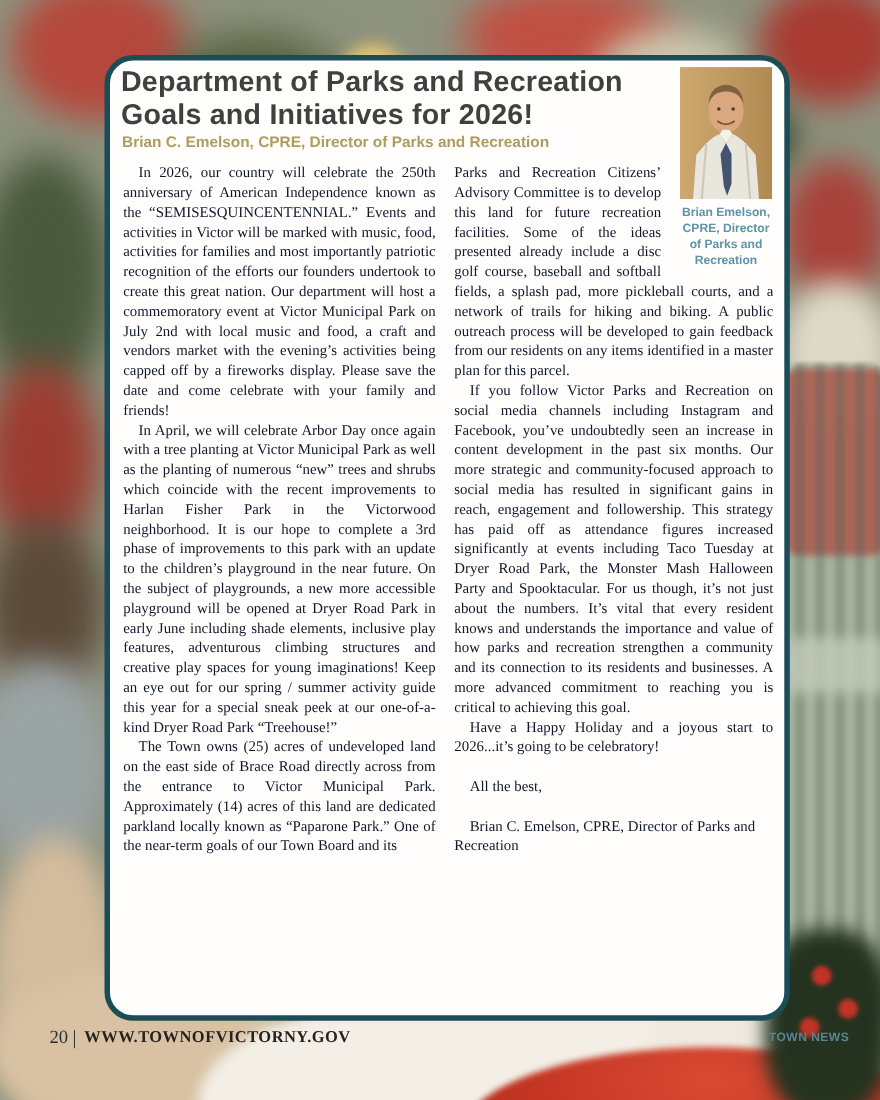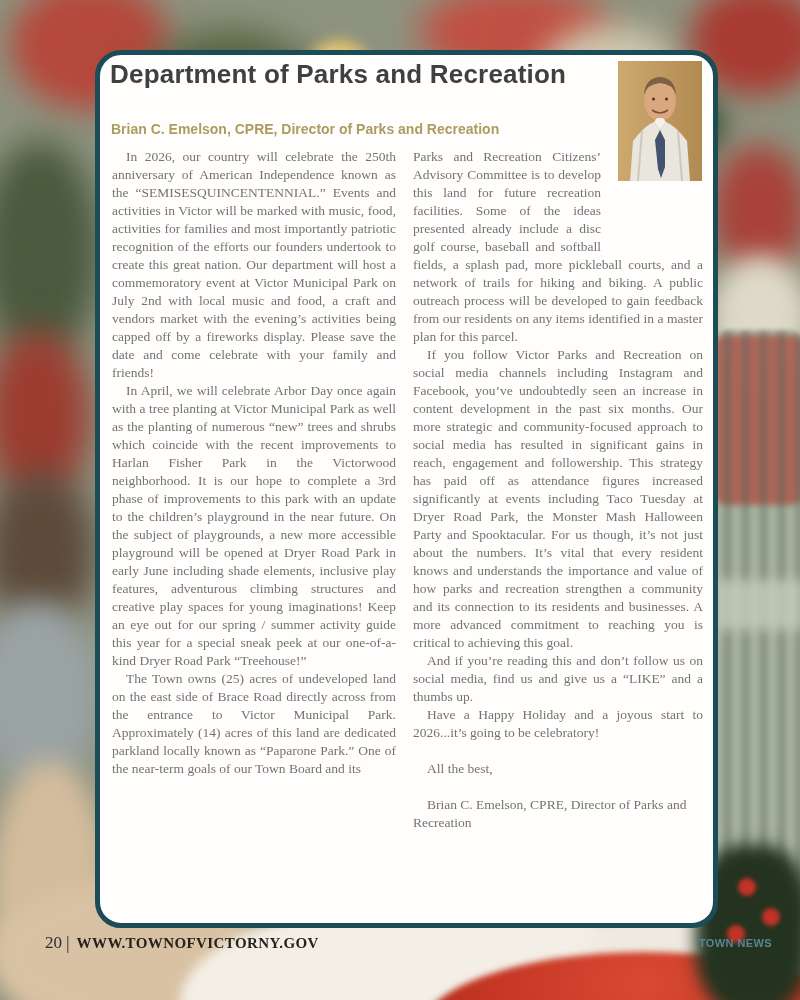--- a/index.html
+++ b/index.html
@@ -41,21 +41,21 @@
   .title{position:absolute;left:10px;top:4px;width:505px;margin:0;
     font-family:"Liberation Sans",sans-serif;font-weight:bold;font-size:26px;line-height:30px;
     color:#404040;letter-spacing:.2px;}
   .byline{position:absolute;left:11px;top:66px;width:505px;
     font-family:"Liberation Sans",sans-serif;font-weight:bold;font-size:14px;color:#ad9c60;}
   .photo-block{position:absolute;right:7px;top:6px;width:92px;text-align:center;}
   .photo{width:84px;height:120px;margin:0 auto;overflow:hidden;}
   .caption{margin-top:5px;font-family:"Liberation Sans",sans-serif;font-weight:bold;
     font-size:11px;line-height:14.5px;color:#5e93a8;}
   .columns{position:absolute;left:12px;right:10px;top:93px;bottom:8px;display:flex;gap:17px;}
-  .col{color:#737373;}
+  .col{color:#0f172a;}
   .col p{margin:0;text-indent:14px;text-align:justify;font-size:13.5px;line-height:18px;}
   .col-left{width:284px;flex:none;}
   .col-right{flex:1;}
   .photo-spacer{float:right;width:102px;height:102px;}
   p.no-indent{text-indent:0;}
   p.closing{margin-top:18px;text-align:left;}
   p.signature{margin-top:18px;text-align:left;}
 
   
   .footer{position:absolute;left:45px;right:28px;top:929px;height:28px;display:flex;align-items:center;}
@@ -92,21 +92,21 @@
     <i class="blob plate"></i>
     <i class="blob plate2"></i>
     <i class="blob bowl"></i>
     <i class="blob holly"></i>
     <span class="berry berry1"></span>
     <span class="berry berry2"></span>
     <span class="berry berry3"></span>
   </div>
 
   <div class="content-box">
-    <h1 class="title"><span>Department of Parks and Recreation</span><br></h1>
+    <h1 class="title"><span>Department of Parks and Recreation</span><br><span>Goals and Initiatives for 2026!</span></h1>
     <div class="byline">Brian C. Emelson, CPRE, Director of Parks and Recreation</div>
 
     <div class="photo-block">
       <div class="photo">
         <svg width="84" height="120" viewBox="0 0 84 120" xmlns="http://www.w3.org/2000/svg">
           <defs>
             <linearGradient id="pbg" x1="0" y1="0" x2="1" y2="0">
               <stop offset="0" stop-color="#cda96f"></stop>
                 <stop offset="1" stop-color="#b18a52"></stop>
             </linearGradient>
@@ -116,33 +116,33 @@
           <path d="M26 34 Q27 17 42 16 Q57 17 58 34 Q55 23 42 22 Q29 23 26 34 Z" fill="#7d6143"></path>
           <circle cx="35.5" cy="38" r="1.6" fill="#4a3b2e"></circle>
           <circle cx="48.5" cy="38" r="1.6" fill="#4a3b2e"></circle>
           <path d="M34 49 Q42 55 50 49" stroke="#7d4f38" stroke-width="1.6" fill="none"></path>
           <path d="M12 120 L15 80 Q27 64 36 61 L42 69 L48 61 Q57 64 69 80 L72 120 Z" fill="#e9e6dd"></path>
           <path d="M36 61 L42 69 L48 61 L45 57 L39 57 Z" fill="#f4f1ea"></path>
           <path d="M42 69 L37 79 L40 108 L43 117 L47 106 L47 79 Z" fill="#44536e"></path>
           <path d="M24 70 L20 120 M60 70 L64 120" stroke="#cfc9bc" stroke-width="2" fill="none"></path>
         </svg>
       </div>
+      <div class="caption">Brian Emelson, CPRE, Director of Parks and Recreation</div>
     </div>
 
     <div class="columns">
       <div class="col col-left">
         <p>In 2026, our country will celebrate the 250th anniversary of American Independence known as the “SEMISESQUINCENTENNIAL.” Events and activities in Victor will be marked with music, food, activities for families and most importantly patriotic recognition of the efforts our founders undertook to create this great nation. Our department will host a commemoratory event at Victor Municipal Park on July 2nd with local music and food, a craft and vendors market with the evening’s activities being capped off by a fireworks display. Please save the date and come celebrate with your family and friends!</p>
         <p>In April, we will celebrate Arbor Day once again with a tree planting at Victor Municipal Park as well as the planting of numerous “new” trees and shrubs which coincide with the recent improvements to Harlan Fisher Park in the Victorwood neighborhood. It is our hope to complete a 3rd phase of improvements to this park with an update to the children’s playground in the near future. On the subject of playgrounds, a new more accessible playground will be opened at Dryer Road Park in early June including shade elements, inclusive play features, adventurous climbing structures and creative play spaces for young imaginations! Keep an eye out for our spring / summer activity guide this year for a special sneak peek at our one-of-a-kind Dryer Road Park “Treehouse!”</p>
         <p>The Town owns (25) acres of undeveloped land on the east side of Brace Road directly across from the entrance to Victor Municipal Park. Approximately (14) acres of this land are dedicated parkland locally known as “Paparone Park.” One of the near-term goals of our Town Board and its</p>
       </div>
       <div class="col col-right">
         <div class="photo-spacer"></div>
         <p class="no-indent">Parks and Recreation Citizens’ Advisory Committee is to develop this land for future recreation facilities. Some of the ideas presented already include a disc golf course, baseball and softball fields, a splash pad, more pickleball courts, and a network of trails for hiking and biking. A public outreach process will be developed to gain feedback from our residents on any items identified in a master plan for this parcel.</p>
         <p>If you follow Victor Parks and Recreation on social media channels including Instagram and Facebook, you’ve undoubtedly seen an increase in content development in the past six months. Our more strategic and community-focused approach to social media has resulted in significant gains in reach, engagement and followership. This strategy has paid off as attendance figures increased significantly at events including Taco Tuesday at Dryer Road Park, the Monster Mash Halloween Party and Spooktacular. For us though, it’s not just about the numbers. It’s vital that every resident knows and understands the importance and value of how parks and recreation strengthen a community and its connection to its residents and businesses. A more advanced commitment to reaching you is critical to achieving this goal.</p>
-        <p>And if you’re reading this and don’t follow us on social media, find us and give us a “LIKE” and a thumbs up.</p>
         <p>Have a Happy Holiday and a joyous start to 2026...it’s going to be celebratory!</p>
         <p class="closing">All the best,</p>
         <p class="signature">Brian C. Emelson, CPRE, Director of Parks and Recreation</p>
       </div>
     </div>
   </div>
 
   <div class="footer">
     <span class="page-num">20</span>
     <span class="sep">|</span>

